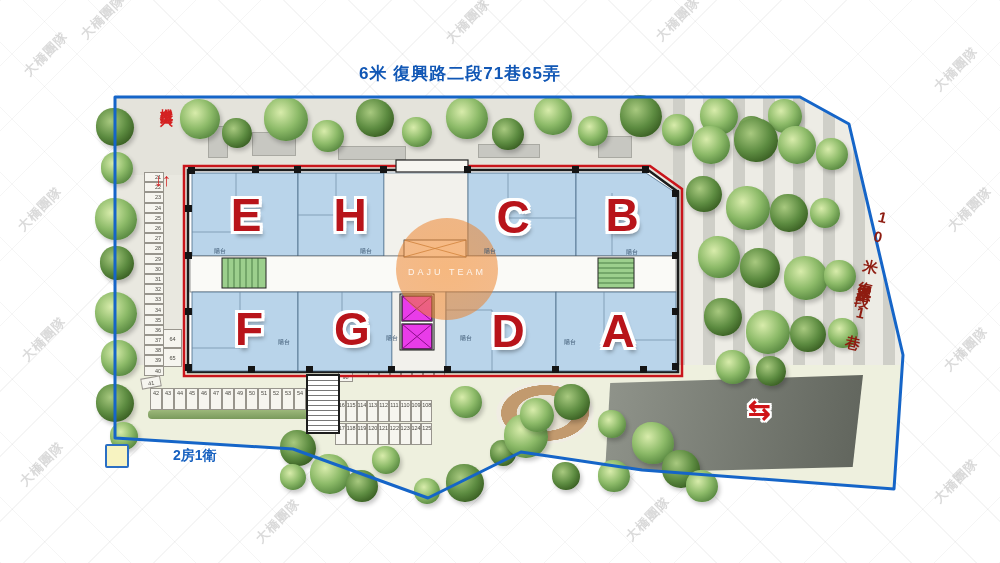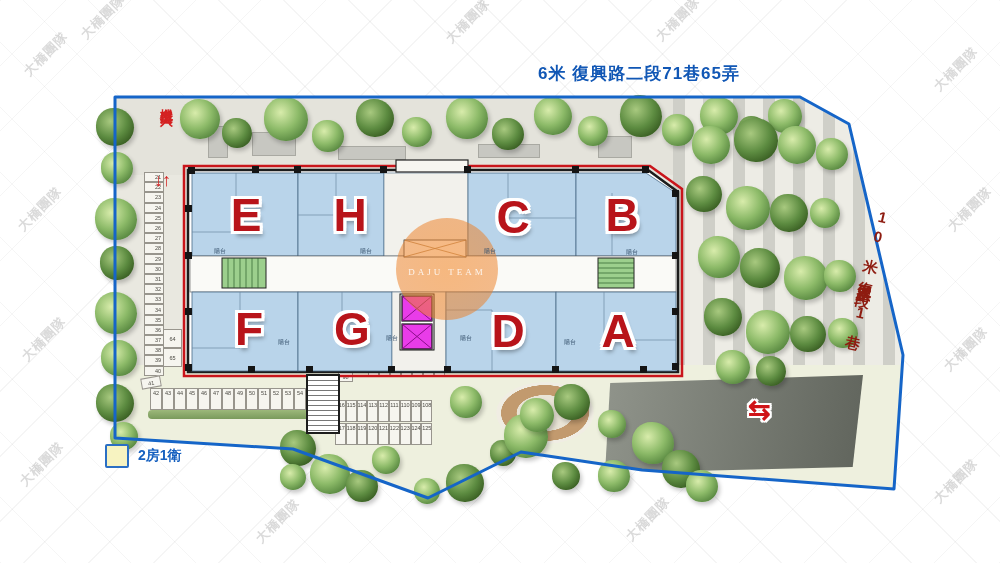--- a/index.html
+++ b/index.html
@@ -47,45 +47,45 @@
   .pk-pair span{width:19px;height:19px;align-items:center;padding:0;}
   .pk-tiny{left:368px;top:365px;height:11px;}
   .pk-tiny span{width:11px;height:11px;}
   .stall-one{position:absolute;z-index:4;box-sizing:border-box;border:0.5px solid #98958d;background:#f6f5ef;
      color:#4c4a44;font-size:5.5px;display:flex;align-items:center;justify-content:center;}
   .s41{left:141px;top:377px;width:20px;height:11px;transform:rotate(-10deg);}
   .s98{left:338px;top:371px;width:15px;height:11px;}
   .xstair{position:absolute;left:306px;top:374px;width:30px;height:56px;z-index:5;background:#fff;
      border:2px solid #1c1c1c;background:repeating-linear-gradient(#fff 0 4px,#777 4px 5px);}
   
-  .road-top{position:absolute;left:180px;top:62px;width:560px;text-align:right;z-index:7;
+  .road-top{position:absolute;left:180px;top:62px;width:560px;text-align:center;z-index:7;
      color:#1157b5;font-size:17px;font-weight:bold;letter-spacing:1px;}
   .road-right{position:absolute;left:852px;top:206px;height:195px;z-index:7;writing-mode:vertical-rl;
      text-orientation:upright;transform:rotate(13deg);color:#8e1c10;font-size:15px;font-weight:bold;letter-spacing:3px;}
   .moto{position:absolute;left:157px;top:98px;z-index:7;writing-mode:vertical-rl;text-orientation:upright;
      color:#d42222;font-size:13px;font-weight:bold;letter-spacing:1px;}
   .moto-arrows{position:absolute;left:154px;top:170px;z-index:7;color:#d42222;font-size:18px;font-weight:bold;letter-spacing:-1px;}
   .car{position:absolute;left:748px;top:400px;z-index:7;display:flex;align-items:center;gap:6px;
      color:#cf1418;font-weight:bold;text-shadow:-2px -2px 0 #fff,2px -2px 0 #fff,-2px 2px 0 #fff,2px 2px 0 #fff,0 2px 0 #fff,2px 0 #fff,-2px 0 #fff,0 -2px 0 #fff;}
   .car .arr{font-size:27px;line-height:20px;}
   .car .txt{font-size:21px;letter-spacing:1px;}
   .uletter{position:absolute;z-index:8;width:64px;text-align:center;color:#b8141a;font-size:46px;font-weight:800;
      font-family:"Liberation Sans",sans-serif;
      text-shadow:-3px -3px 0 #fff,3px -3px 0 #fff,-3px 3px 0 #fff,3px 3px 0 #fff,0 3px 0 #fff,3px 0 #fff,-3px 0 #fff,0 -3px 0 #fff,3px 5px 4px rgba(0,0,0,.35);}
   .balc{position:absolute;z-index:7;font-size:6px;color:#35506b;}
   .legend{position:absolute;left:105px;top:444px;z-index:7;display:flex;align-items:center;gap:9px;}
   .legend .sw{width:20px;height:20px;background:#f7f3c1;border:2px solid #2b6fc4;border-radius:2px;}
-  .legend .lb{color:#1761c0;font-size:14px;font-weight:bold;}
+  .legend .lb{color:#1761c0;font-size:14px;font-weight:bold;margin-left:35px;}
   .maintitle{position:absolute;left:0;right:0;top:524px;text-align:center;z-index:7;
      color:#9b9b9b;font-size:20px;font-weight:bold;letter-spacing:1px;}
   .logo{position:absolute;left:396px;top:218px;width:102px;height:102px;border-radius:50%;z-index:7;
      background:radial-gradient(circle,rgba(243,140,48,.60),rgba(233,118,28,.48));
      display:flex;flex-direction:column;align-items:center;justify-content:center;}
   .logo .big{color:rgba(255,255,255,.88);font-size:34px;font-weight:bold;line-height:36px;}
-  .logo .sub{color:rgba(255,255,255,.85);font-size:9px;letter-spacing:3px;margin-top:6px;font-family:Liberation Serif, serif;}
+  .logo .sub{color:rgba(255,255,255,.85);font-size:9px;letter-spacing:3px;margin-top:6px;}
 </style>
 </head>
 <body>
 
 <div class="stage">
 
   <div class="wm" style="left:18px;top:45px">大橋團隊</div>
   <div class="wm" style="left:75px;top:8px">大橋團隊</div>
   <div class="wm" style="left:12px;top:200px">大橋團隊</div>
   <div class="wm" style="left:16px;top:330px">大橋團隊</div>

